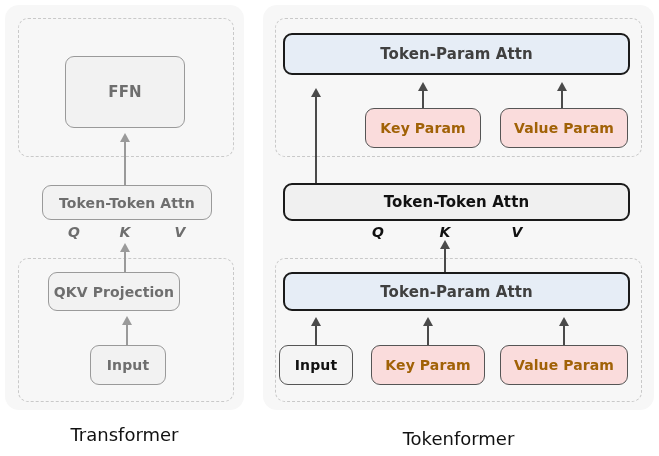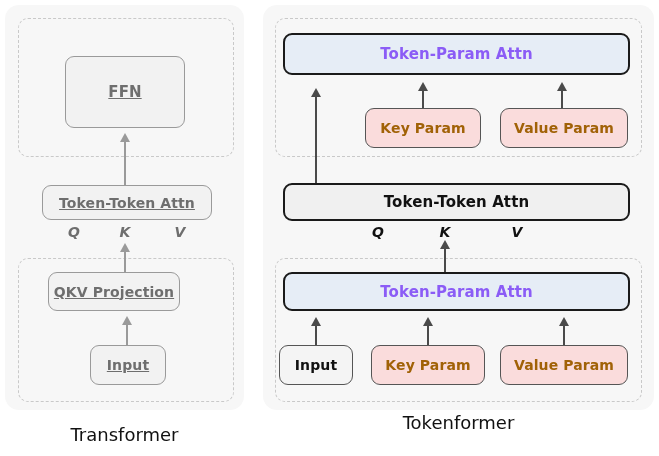--- a/index.html
+++ b/index.html
@@ -43,37 +43,36 @@
     border-radius: 9px;
     font-weight: bold;
     letter-spacing: 0.1px;
     white-space: nowrap;
   }
   
   .node.faded {
     background: #f2f2f2;
     border: 1.6px solid #9a9a9a;
     color: #6e6e6e;
-    text-decoration: underline;
   }
   
   .node.plain {
     background: #f0f0f0;
     border: 2.2px solid #1a1a1a;
     color: #111111;
   }
   .node.plain-thin {
     background: #f4f4f4;
     border: 1.6px solid #555555;
     color: #111111;
   }
   .node.blue {
     background: #e6edf6;
     border: 2.2px solid #1a1a1a;
-    color: #8b5cf6;
+    color: #404040;
     text-align: center;
   }
   .node.pink {
     background: #fadcdc;
     border: 1.8px solid #555555;
     color: #a16207;
   }
 
   
   .qkv {
@@ -250,17 +249,17 @@
   </div>
 
   <div class="node pink" style="left:371px; top:345px; width:114px; height:40px; font-size:14px;">
     <span>Key Param</span>
   </div>
 
   <div class="node pink" style="left:500px; top:345px; width:128px; height:40px; font-size:14px;">
     <span>Value Param</span>
   </div>
 
-  <div class="caption" style="left:263px; top:412px; width:391px;">
+  <div class="caption" style="left:263px; top:428px; width:391px;">
     <span>Tokenformer</span>
   </div>
 
 </div>
 
 </body></html>

